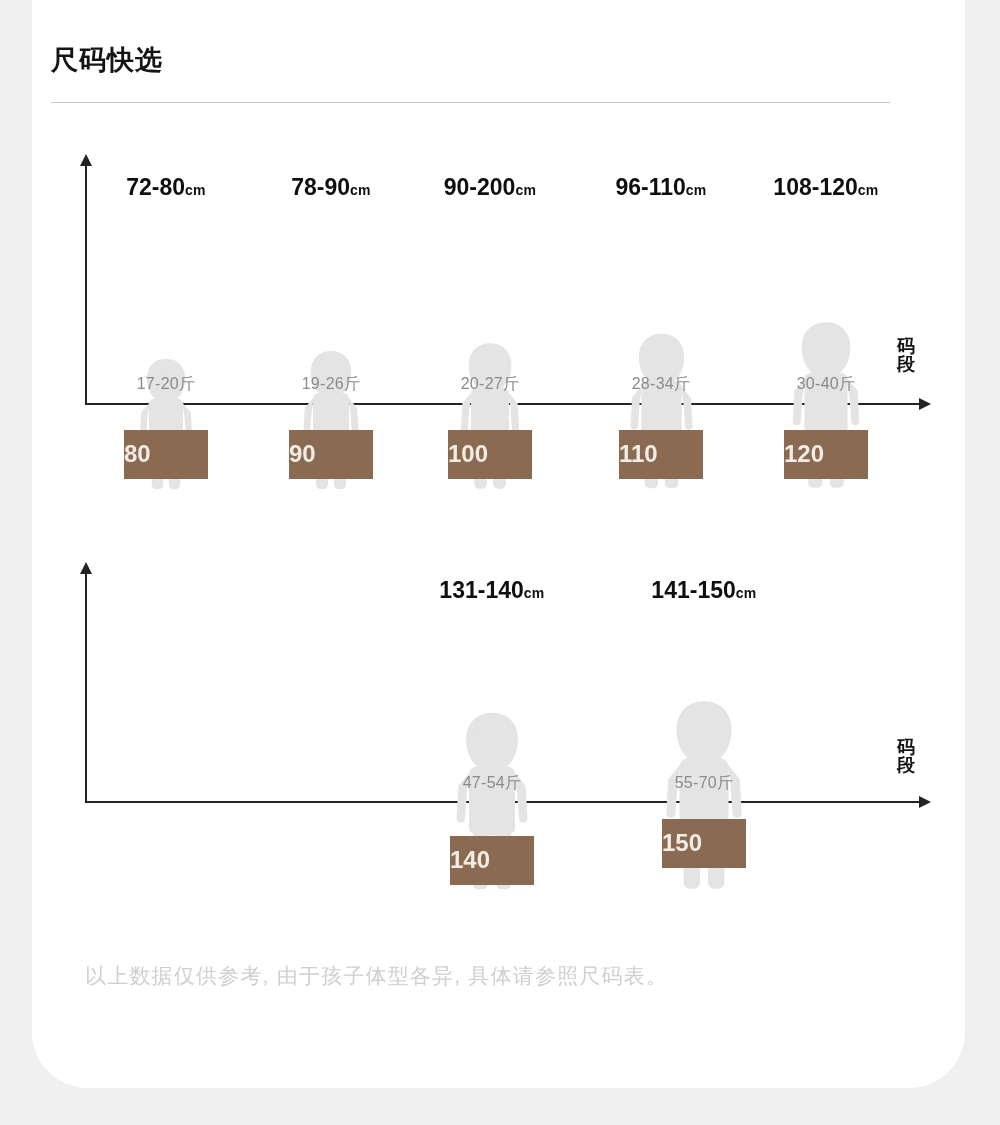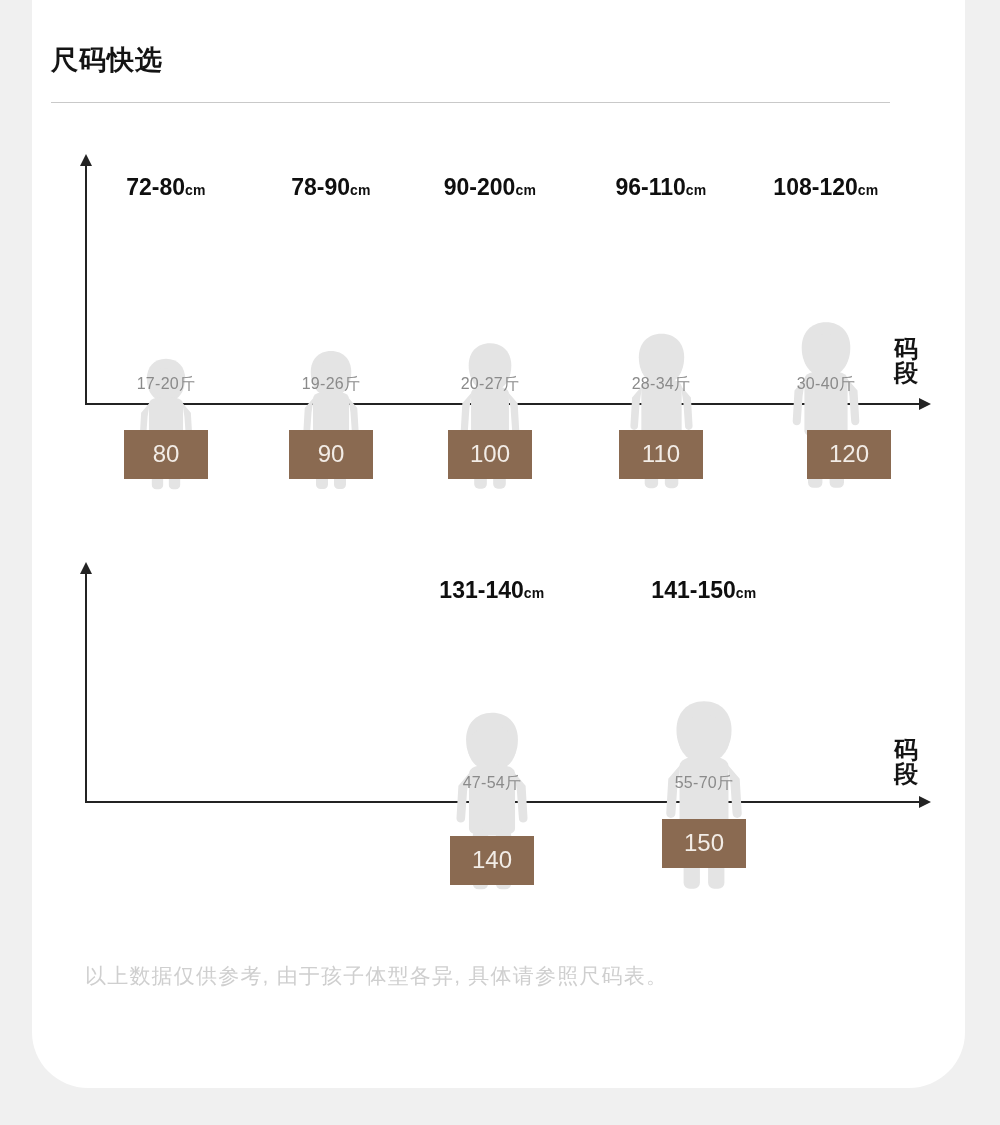--- a/index.html
+++ b/index.html
@@ -94,21 +94,21 @@
     position: absolute;
     right: -11px;
     top: -5px;
     width: 0; height: 0;
     border-top: 6px solid transparent;
     border-bottom: 6px solid transparent;
     border-left: 12px solid #232323;
   }
   .axis-caption {
     position: absolute;
-    font-size: 24px;
+    font-size: 18px;
     font-weight: bold;
     color: #141414;
     line-height: 1.02;
     width: 26px;
     text-align: center;
     word-break: break-all;
   }
 
   .col {
     position: absolute;
@@ -153,24 +153,23 @@
     white-space: nowrap;
     letter-spacing: 0.3px;
   }
   .badge {
     position: absolute;
     left: 50%;
     transform: translateX(-50%);
     background: #8a6a51;
     color: #f2ece6;
     font-size: 24px;
-    font-weight: normal;
+    font-weight: bold;
     padding: 12px 0 13px 0;
     width: 84px;
-    text-align: center;
     line-height: 1;
   }
 
   
   .footer-note {
     position: absolute;
     left: 85px;
     top: 962px;
     font-size: 21px;
     color: #cfcfcf;
@@ -289,21 +288,21 @@
           <ellipse cx="50" cy="45" rx="25" ry="24"></ellipse>
           <path d="M26 72 C26 65 34 62 50 62 C66 62 74 65 74 72 L74 128 C74 134 68 136 50 136 C32 136 26 134 26 128 Z"></path>
           <path d="M27 70 L15 84 L13 118 C13 124 22 124 22 118 L24 90 Z"></path>
           <path d="M73 70 L85 84 L87 118 C87 124 78 124 78 118 L76 90 Z"></path>
           <rect x="30" y="130" width="16" height="62" rx="6"></rect>
           <rect x="54" y="130" width="16" height="62" rx="6"></rect>
         </g>
       </svg>
     </div>
     <div class="col-weight" style="top:224px;">30-40斤</div>
-    <div class="badge" style="top:280px;margin-left:23px;">120</div>
+    <div class="badge" style="top:280px;">120</div>
   </div>
 </div>
 
 <div class="chart chart-2">
   <div class="y-axis" style="left:85px; top:20px; height:230px;"></div>
   <div class="x-axis" style="left:85px; top:248px; width:835px;"></div>
   <div class="axis-caption" style="left:893px; top:185px;">码段</div>
 
 
   <div class="col" style="left:412px;">

